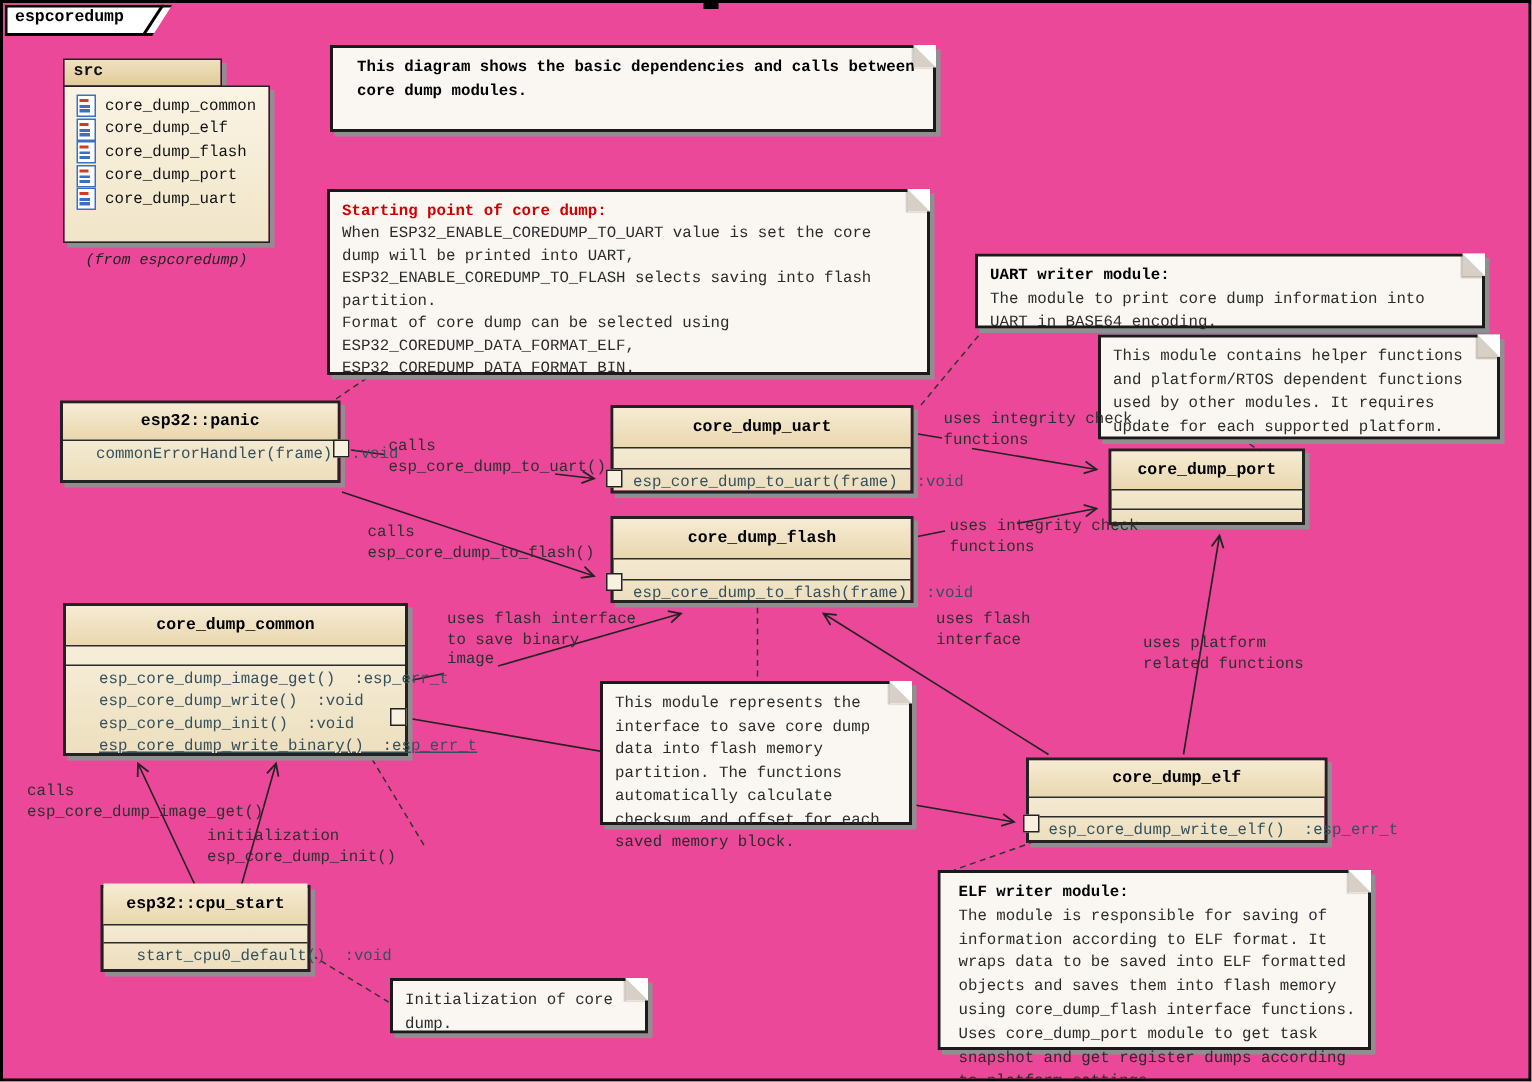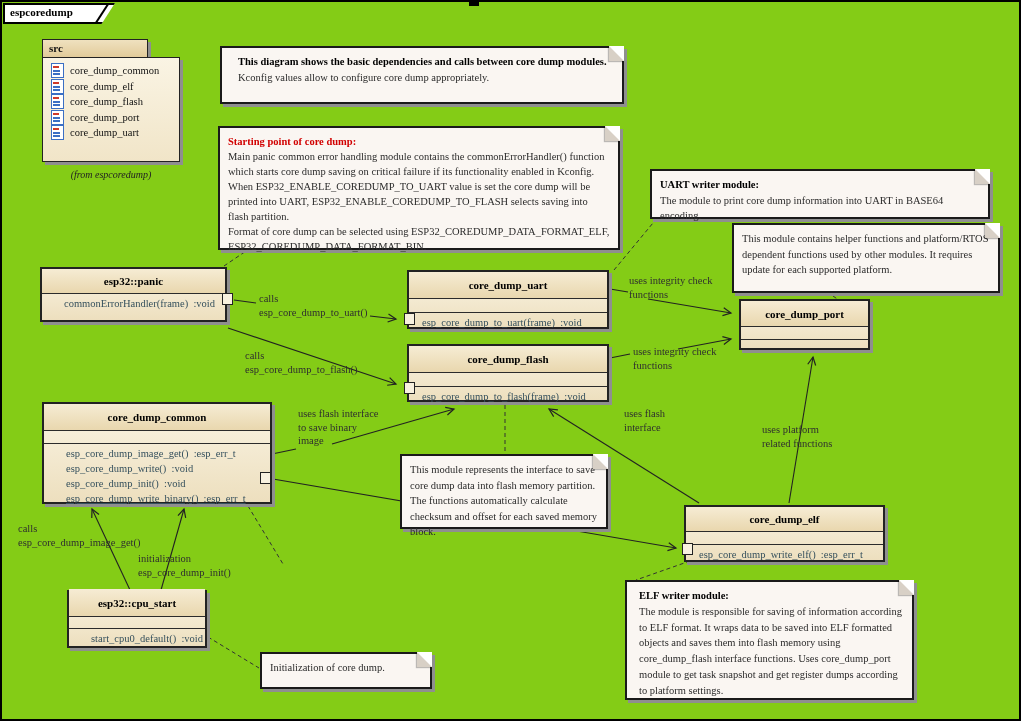--- a/index.html
+++ b/index.html
@@ -1,18 +1,18 @@
 <!DOCTYPE html>
 <html><head>
 <meta charset="utf-8">
 <style>
   html,body{margin:0;padding:0;background:#fff;}
-  #stage{position:relative;width:1021px;height:721px;background:#84cc16;border:2px solid #000;
+  #stage{position:relative;width:1021px;height:721px;background:#ec4899;border:2px solid #000;
          box-sizing:border-box;overflow:hidden;
-         font-family:Liberation Serif, serif;color:#111;}
+         font-family:Liberation Mono, monospace;color:#111;}
   #wires{position:absolute;left:0;top:0;z-index:1;}
   .top-tick{position:absolute;left:467px;top:0;width:10px;height:4px;background:#000;z-index:6;}
 
   
   .frame-tab{position:absolute;left:1px;top:1px;width:112px;height:21px;z-index:6;}
   .frame-tab .shape{position:absolute;inset:0;background:#fff;border-top:2px solid #000;border-left:2px solid #000;
         border-bottom:2px solid #000;clip-path:polygon(0 0,100% 0,88% 100%,0 100%);}
   .frame-tab .shape::after{content:"";position:absolute;right:5px;top:-2px;width:2px;height:30px;background:#000;transform:rotate(33deg);transform-origin:top right;}
   .frame-tab .txt{position:absolute;left:7px;top:3px;font-size:11px;font-weight:bold;color:#000;}
 
@@ -119,42 +119,40 @@
       <span class="file-icon"></span>
       <span>core_dump_port</span>
     </div>
     <div class="pkg-item">
       <span class="file-icon"></span>
       <span>core_dump_uart</span>
     </div>
   </div>
   <div class="from-label">(from espcoredump)</div>
 
-  <div class="note" style="left:218px;top:44px;width:404px;height:58px;padding-left:16px;">
+  <div class="note" style="left:218px;top:28px;width:404px;height:58px;padding-left:16px;">
     <div class="ttl">This diagram shows the basic dependencies and calls between core dump modules.</div>
-    <div>Kconfig values allow to configure core dump appropriately.</div>
   </div>
 
   <div class="note" style="left:216px;top:124px;width:402px;height:124px;line-height:15px;">
     <div class="ttl-red">Starting point of core dump:</div>
-    <div>Main panic  common error handling module contains the commonErrorHandler() function which starts core dump saving on critical failure if its functionality enabled in Kconfig.</div>
     <div>When ESP32_ENABLE_COREDUMP_TO_UART value is set the core dump will be printed into UART, ESP32_ENABLE_COREDUMP_TO_FLASH selects saving into flash partition.</div>
     <div>Format of core dump can be selected using ESP32_COREDUMP_DATA_FORMAT_ELF, ESP32_COREDUMP_DATA_FORMAT_BIN.</div>
   </div>
 
   <div class="note" style="left:648px;top:167px;width:340px;height:50px;">
     <div class="ttl">UART writer module:</div>
     <div>The module to print core dump information into UART in BASE64 encoding.</div>
   </div>
 
   <div class="note" style="left:730px;top:221px;width:268px;height:70px;">
     <div>This module contains helper functions and platform/RTOS dependent functions used by other modules. It requires update for each supported platform.</div>
   </div>
 
-  <div class="note" style="left:398px;top:452px;width:208px;height:75px;">
+  <div class="note" style="left:398px;top:452px;width:208px;height:96px;">
     <div>This module represents the interface to save core dump data into flash memory partition. The functions automatically calculate checksum and offset for each saved memory block.</div>
   </div>
 
 
   <div class="note" style="left:258px;top:650px;width:172px;height:37px;">
     <div>Initialization of core dump.</div>
   </div>
 
   <div class="note" style="left:623px;top:578px;width:289px;height:120px;line-height:15.8px;padding-left:12px;">
     <div class="ttl">ELF writer module:</div>

